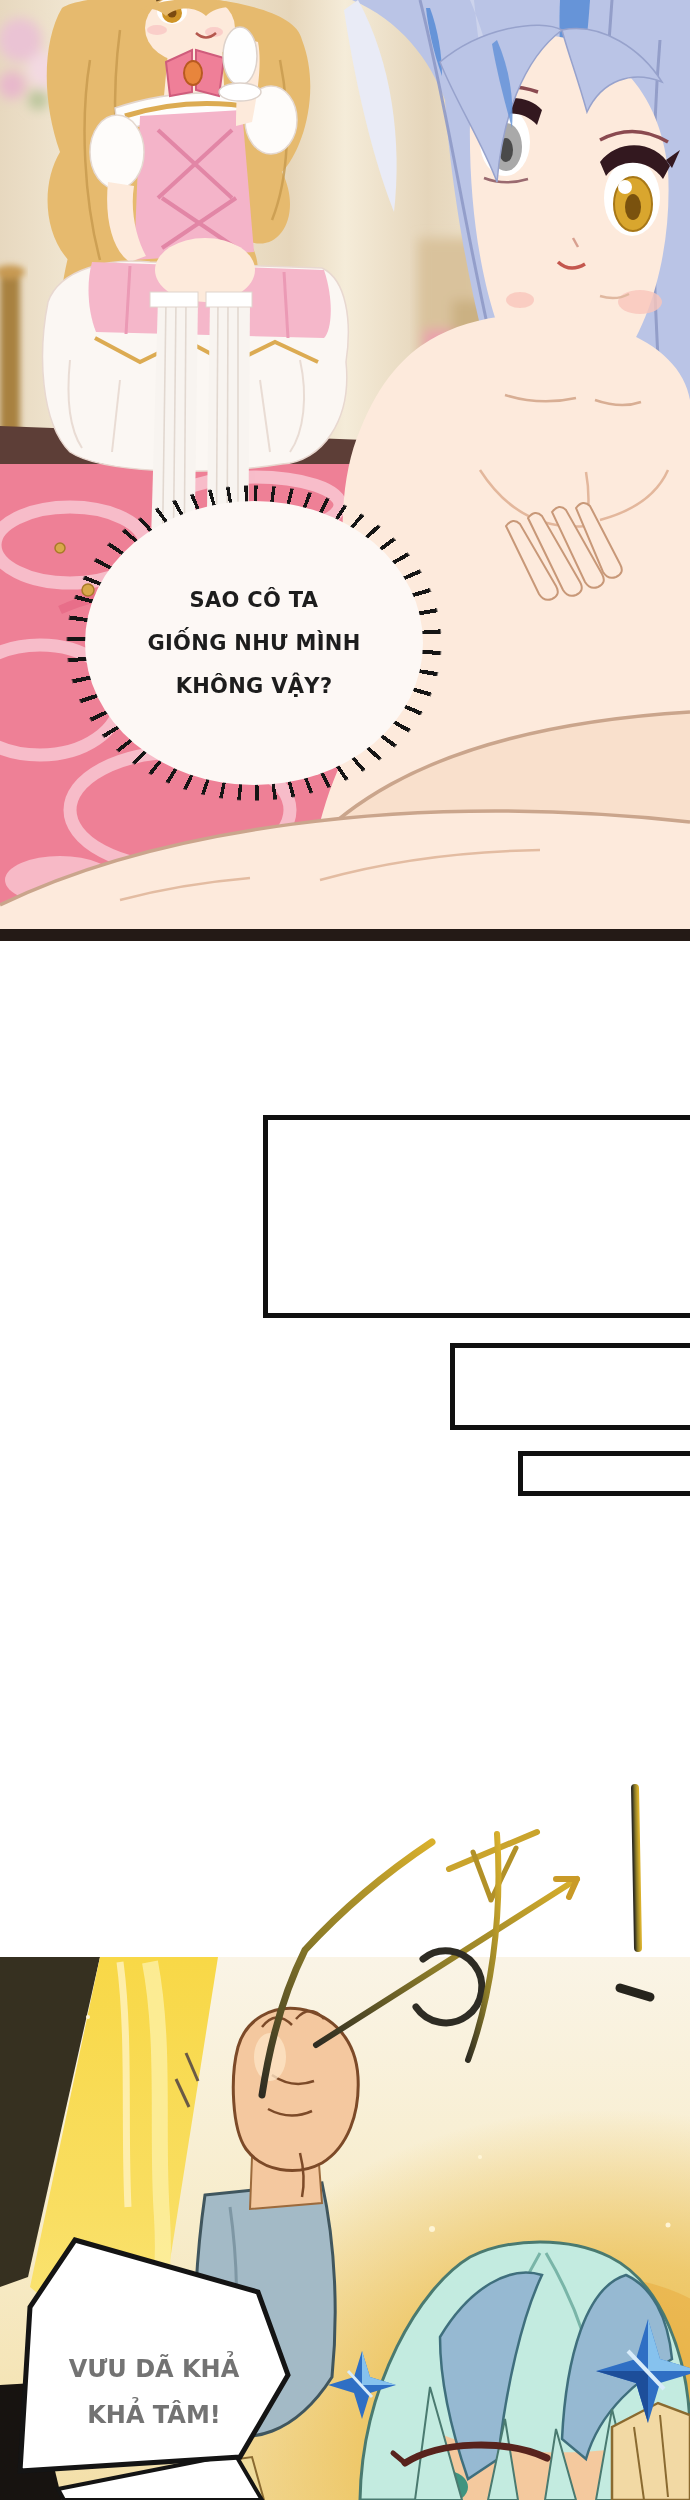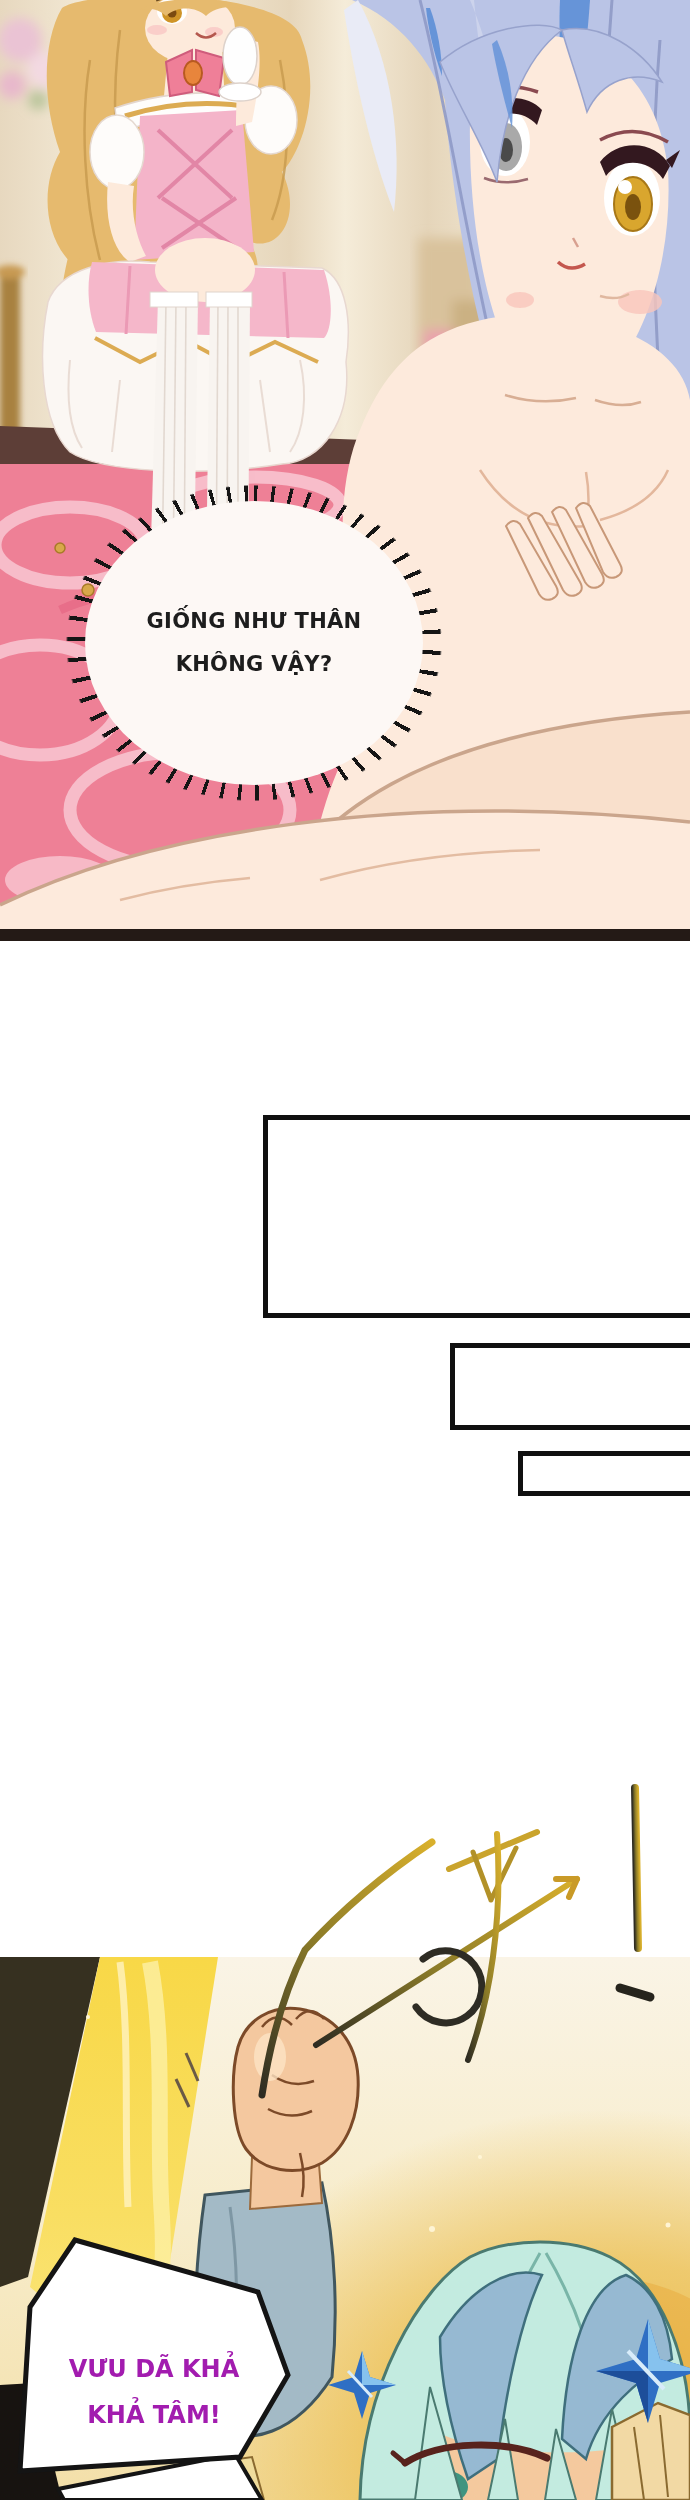--- a/index.html
+++ b/index.html
@@ -14,21 +14,21 @@
     mask:radial-gradient(closest-side,transparent 0 71%,#000 73% 95%,transparent 96%);
     border-radius:50%;}
   .burst .bubble-core{position:absolute;left:7%;right:7%;top:7%;bottom:7%;
     background:#fdf8f5;border-radius:50%;}
   .burst .txt{position:absolute;inset:0;display:flex;flex-direction:column;justify-content:center;
     text-align:center;font-weight:bold;font-size:21px;line-height:43px;color:#1d1d1d;letter-spacing:.3px;}
   
   .ebox{background:#fff;border:5px solid #101010;}
   
   .btxt2{left:28px;top:2346px;width:252px;text-align:center;font-weight:bold;
-    font-size:24px;line-height:46px;color:#a21caf;}
+    font-size:24px;line-height:46px;color:#737373;}
   svg{display:block;}
 </style>
 </head>
 <body>
 
 <div class="page">
 
   <svg class="abs" style="left:0;top:0" width="690" height="941" viewBox="0 0 690 941">
     <defs>
       <linearGradient id="wall" x1="0" y1="0" x2="1" y2="0">
@@ -272,21 +272,22 @@
       </g>
     </g>
 
     <rect x="0" y="929" width="690" height="12" fill="#241a16"></rect>
   </svg>
 
   <div class="abs burst">
     <div class="spikes"></div>
     <div class="bubble-core"></div>
     <div class="txt">
-      <span>GIỐNG NHƯ THÂN</span>
+      <span>SAO CÔ TA</span>
+      <span>GIỐNG NHƯ MÌNH</span>
       <span>KHÔNG VẬY?</span>
     </div>
   </div>
 
   <div class="abs ebox" style="left:263px;top:1115px;width:450px;height:193px;"></div>
   <div class="abs ebox" style="left:450px;top:1343px;width:265px;height:77px;"></div>
   <div class="abs ebox" style="left:518px;top:1451px;width:200px;height:35px;"></div>
 
   <svg class="abs" style="left:0;top:1957px" width="690" height="543" viewBox="0 0 690 543">
     <defs>

